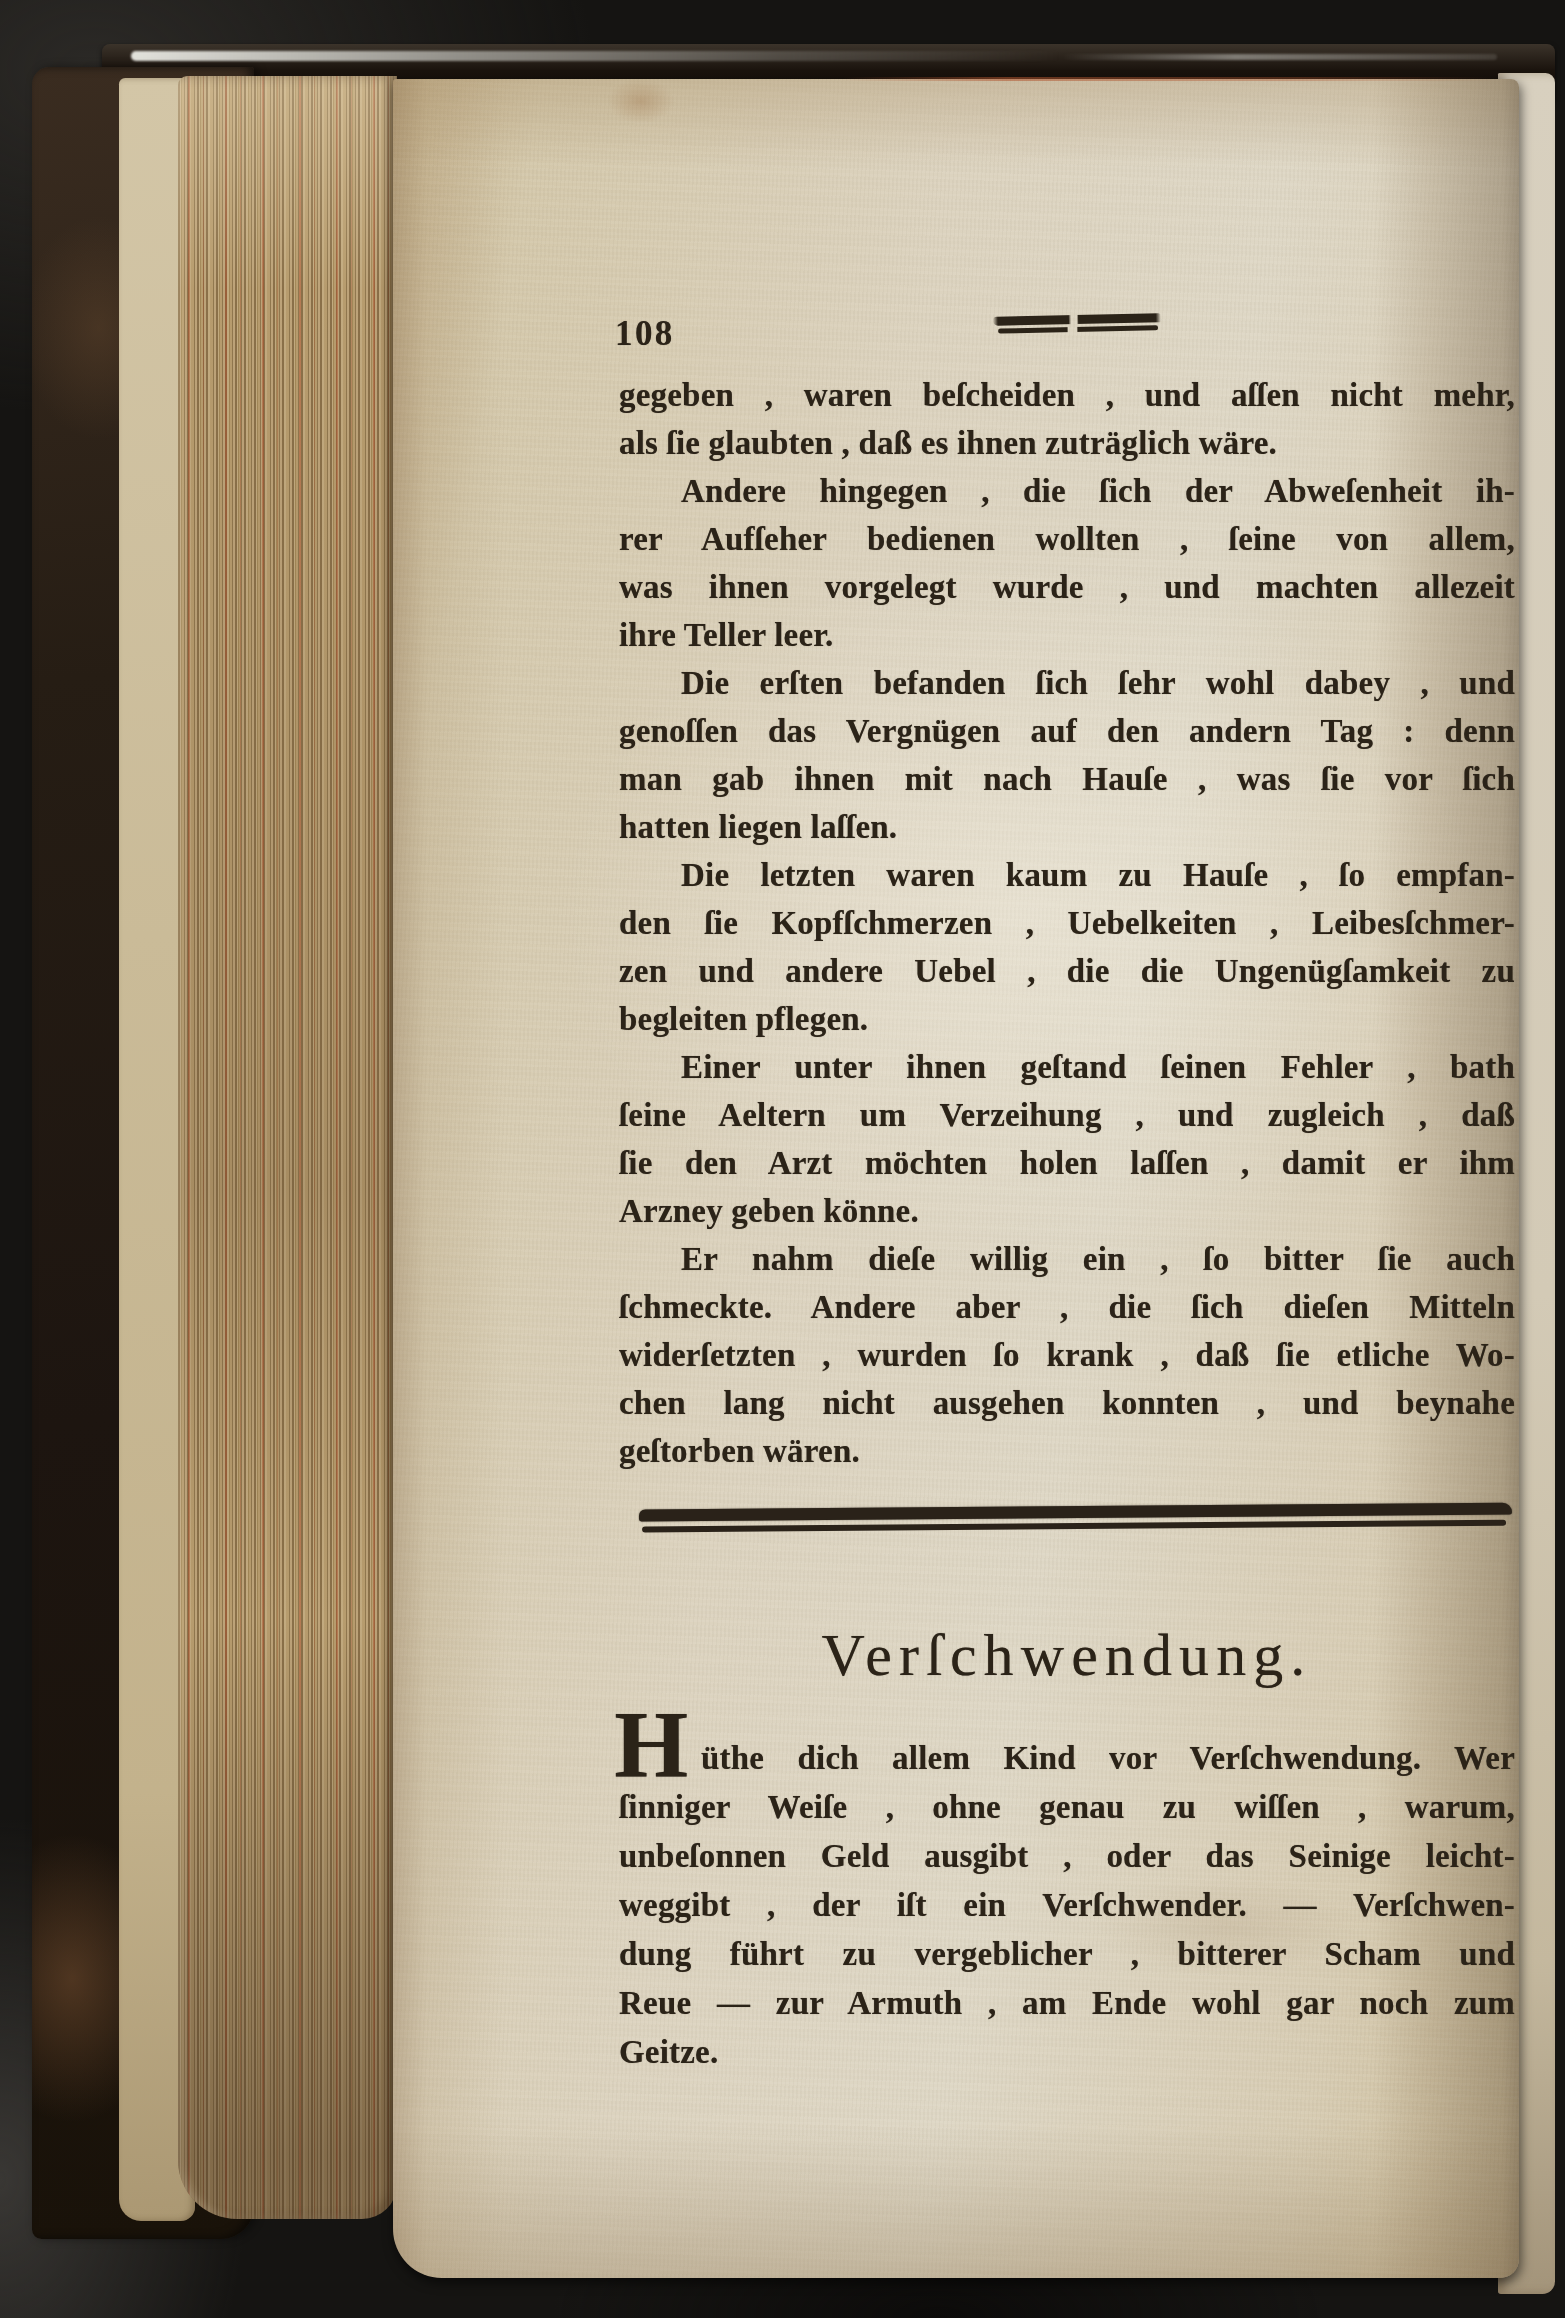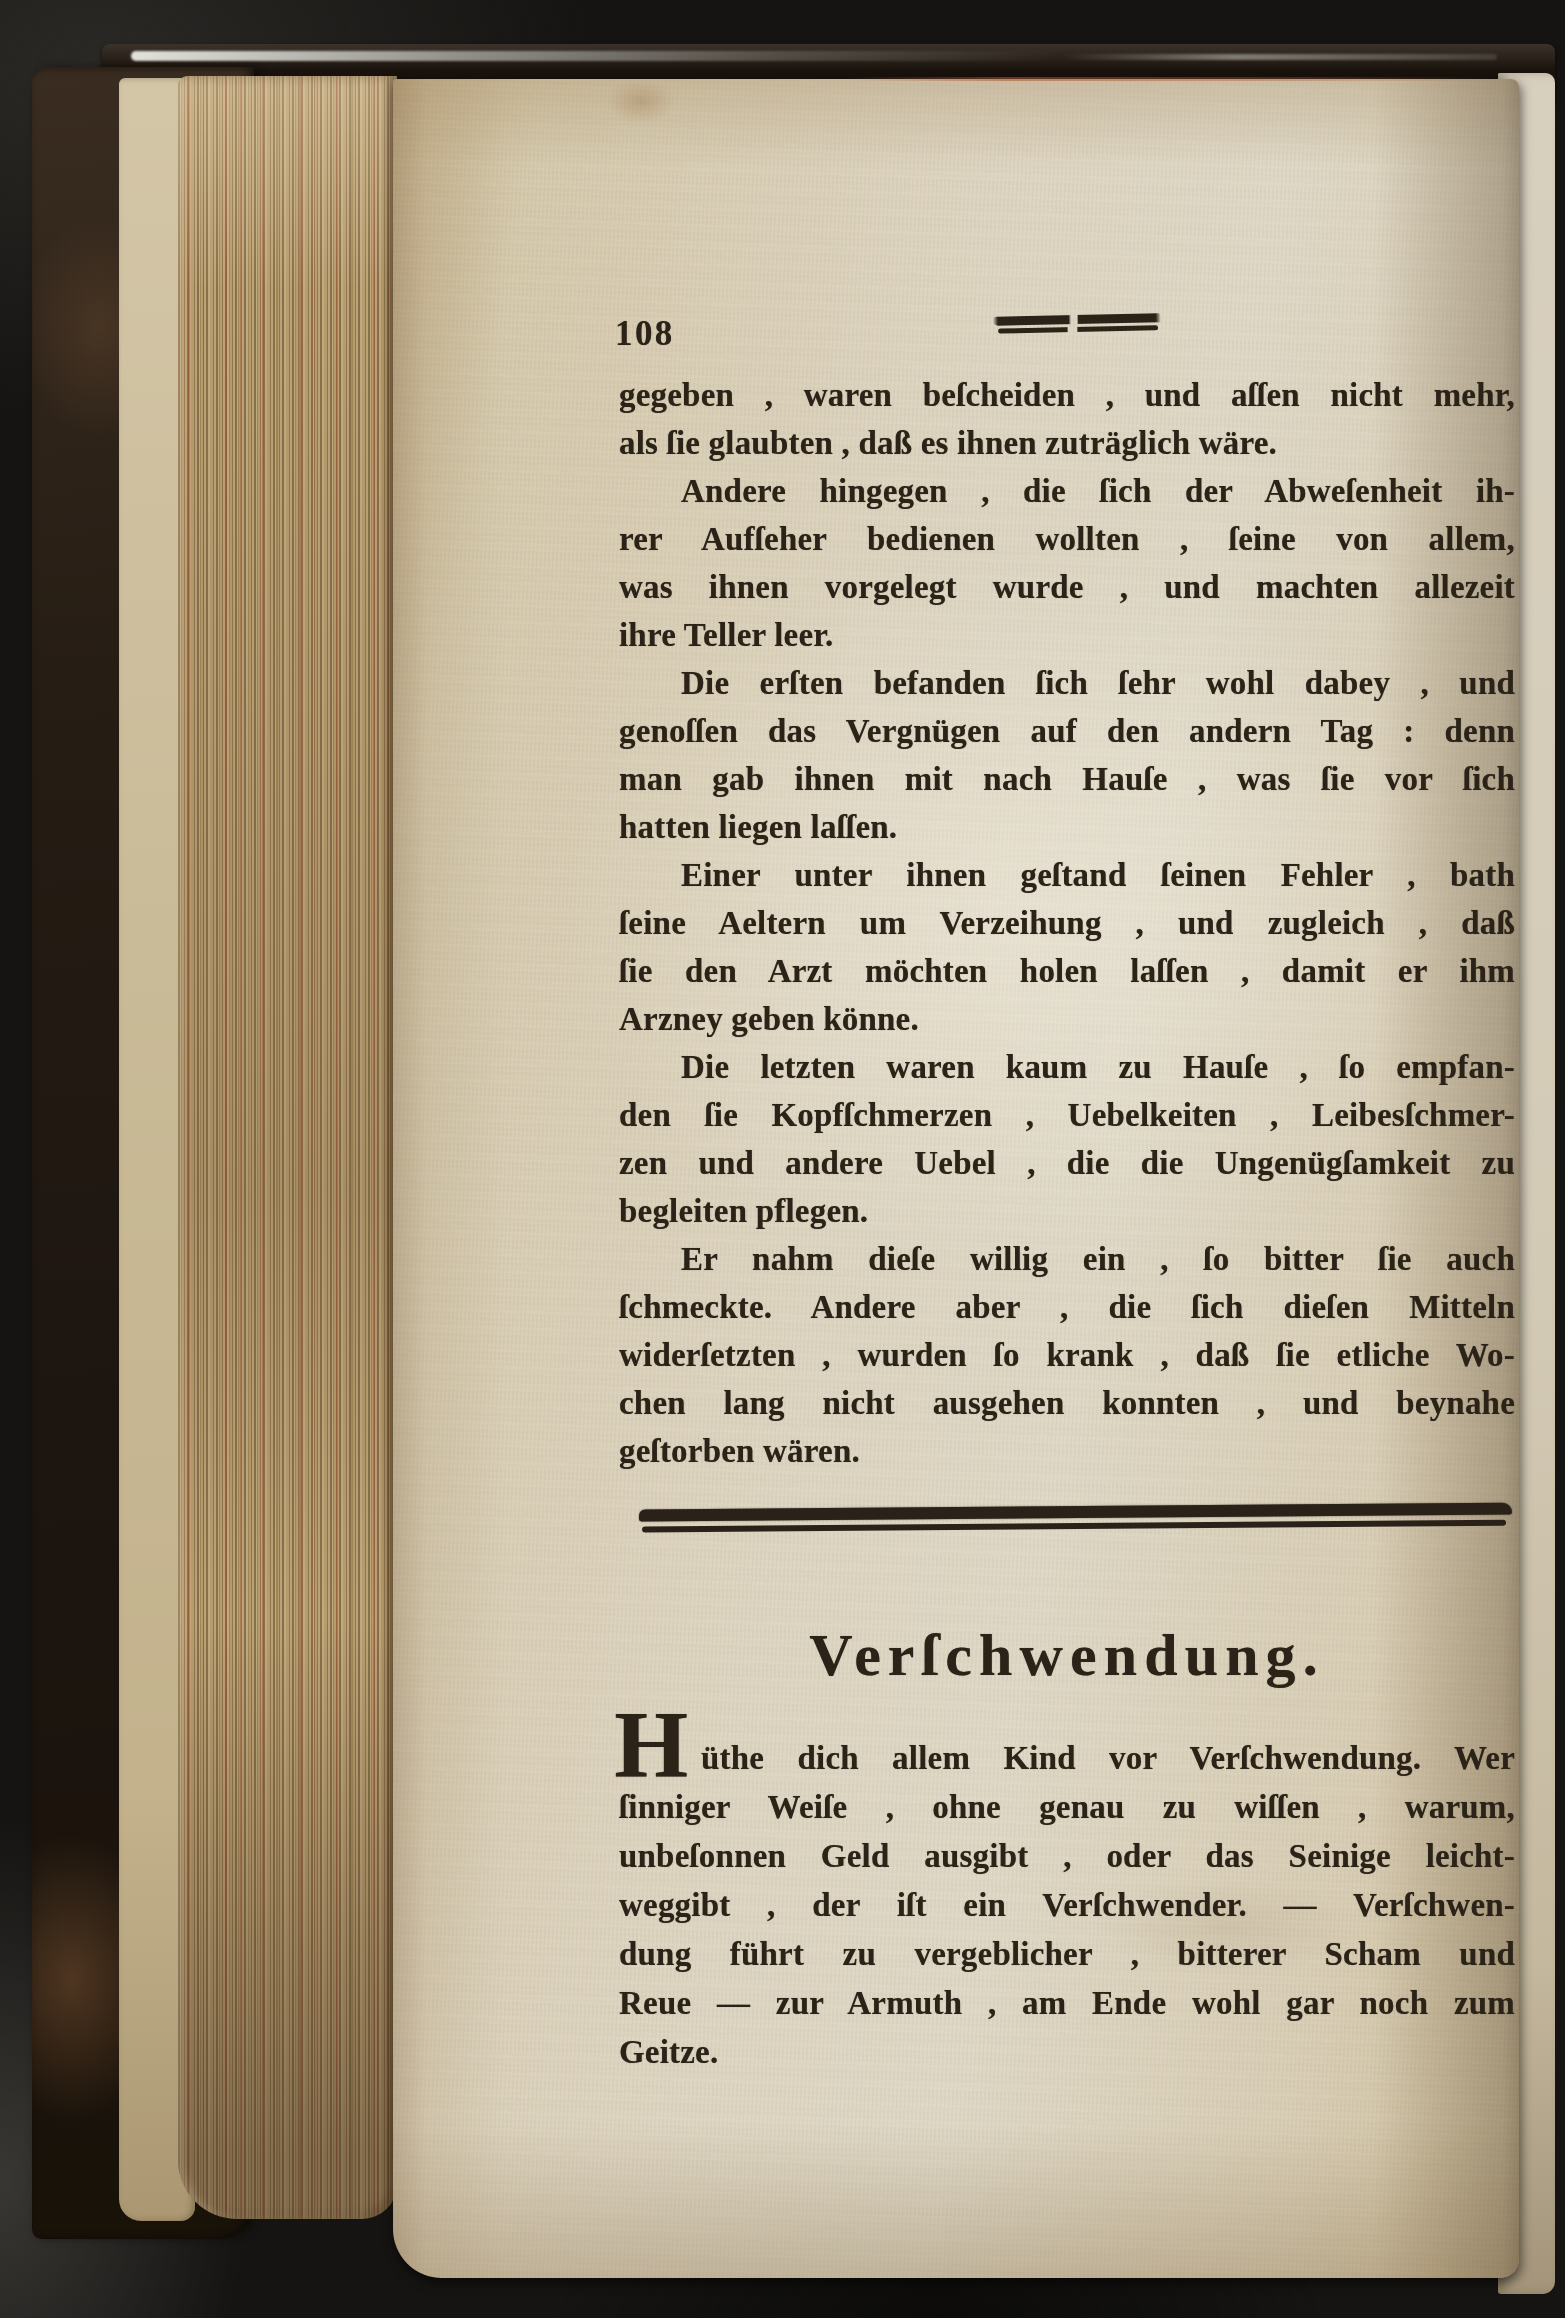--- a/index.html
+++ b/index.html
@@ -113,21 +113,21 @@
     box-shadow:0 0 1.6px rgba(42,34,25,.7);}
   .div-b{margin-top:4.8px;margin-left:3.2px;height:6.3px;width:99%;background:#2a2219;border-radius:3.2px;}
 
   .chapter-numeral{
     left:226px;top:1488px;width:896px;text-align:center;
     font-size:36px;font-weight:bold;letter-spacing:3.2px;
     text-shadow:0 0 0.8px rgba(43,35,24,.5);
   }
   .chapter-title{
     left:226px;top:1542px;width:896px;text-align:center;
-    font-size:60px;font-weight:bold;letter-spacing:7.1px;
+    font-size:60px;font-weight:normal;letter-spacing:7.1px;
     text-shadow:0 0 0.8px rgba(43,35,24,.6);
   }
   .chapter-text{
     left:226px;top:1655px;width:896px;
     font-size:33px;font-weight:bold;line-height:49px;
     text-shadow:0 0 0.8px rgba(43,35,24,.55);
     letter-spacing:0.2px;
   }
   .dropcap{float:left;width:82px;height:46px;position:relative;}
   .dropcap i{position:absolute;left:-4.8px;top:-36px;font-style:normal;font-weight:bold;
@@ -166,30 +166,30 @@
         <div class="line">was ihnen vorgelegt wurde , und machten allezeit</div>
         <div class="line last">ihre Teller leer.</div>
       </div>
       <div>
         <div class="line indent">Die erſten befanden ſich ſehr wohl dabey , und</div>
         <div class="line">genoſſen das Vergnügen auf den andern Tag : denn</div>
         <div class="line">man gab ihnen mit nach Hauſe , was ſie vor ſich</div>
         <div class="line last">hatten liegen laſſen.</div>
       </div>
       <div>
+        <div class="line indent">Die letzten waren kaum zu Hauſe , ſo empfan-</div>
+        <div class="line">den ſie Kopfſchmerzen , Uebelkeiten , Leibesſchmer-</div>
+        <div class="line">zen und andere Uebel , die die Ungenügſamkeit zu</div>
+        <div class="line last">begleiten pflegen.</div>
+      </div>
+      <div>
         <div class="line indent">Einer unter ihnen geſtand ſeinen Fehler , bath</div>
         <div class="line">ſeine Aeltern um Verzeihung , und zugleich , daß</div>
         <div class="line">ſie den Arzt möchten holen laſſen , damit er ihm</div>
         <div class="line last">Arzney geben könne.</div>
-      </div>
-      <div>
-        <div class="line indent">Die letzten waren kaum zu Hauſe , ſo empfan-</div>
-        <div class="line">den ſie Kopfſchmerzen , Uebelkeiten , Leibesſchmer-</div>
-        <div class="line">zen und andere Uebel , die die Ungenügſamkeit zu</div>
-        <div class="line last">begleiten pflegen.</div>
       </div>
       <div>
         <div class="line indent">Er nahm dieſe willig ein , ſo bitter ſie auch</div>
         <div class="line">ſchmeckte.  Andere aber , die ſich dieſen Mitteln</div>
         <div class="line">widerſetzten , wurden ſo krank , daß ſie etliche Wo-</div>
         <div class="line">chen lang nicht ausgehen konnten , und beynahe</div>
         <div class="line last">geſtorben wären.</div>
       </div>
     </div>
 

